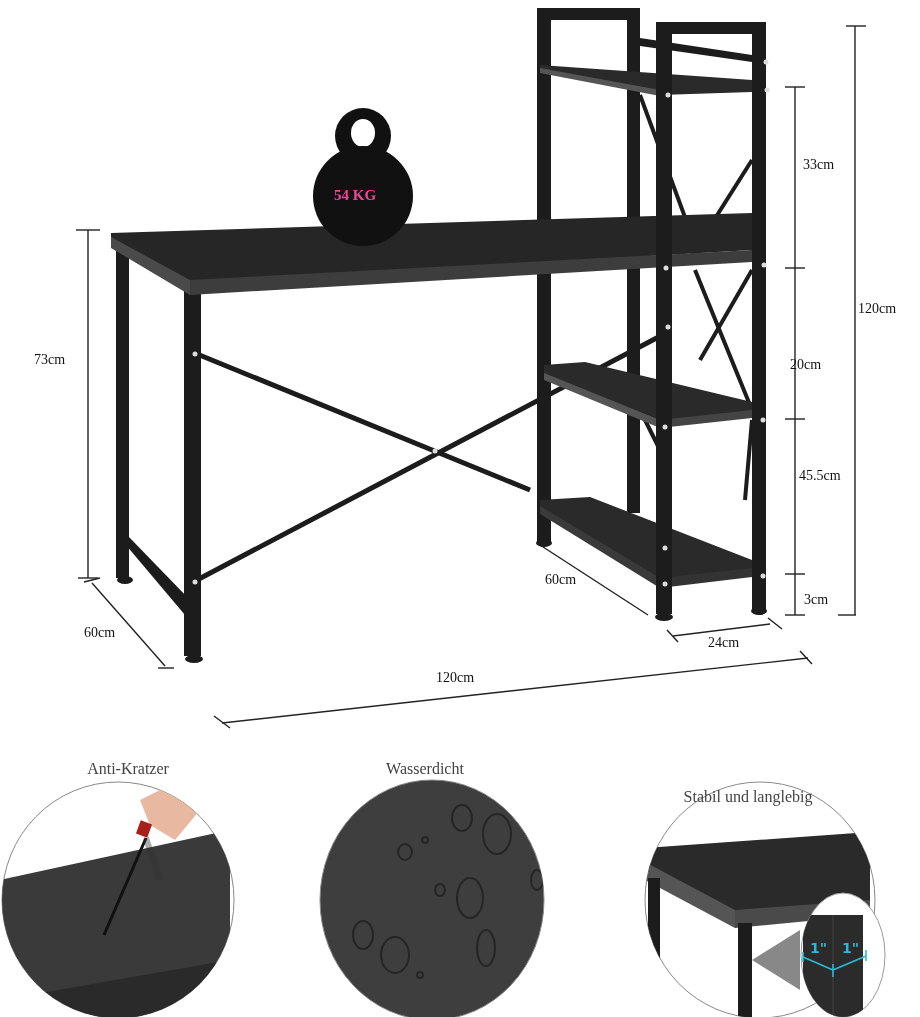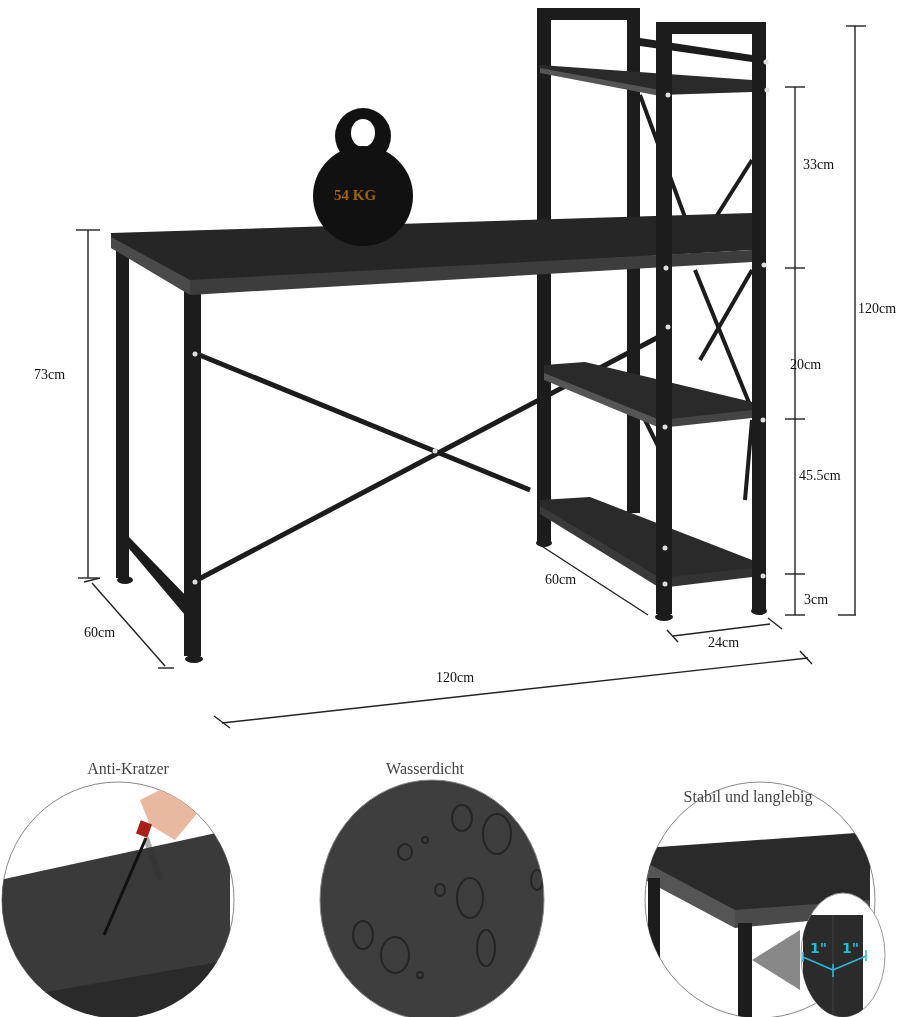--- a/index.html
+++ b/index.html
@@ -1,20 +1,20 @@
 <!DOCTYPE html>
 <html><head>
 <meta charset="utf-8">
 <style>
   html,body{margin:0;padding:0;background:#fff;}
   body{width:920px;height:1017px;position:relative;overflow:hidden;font-family:"DejaVu Serif","Liberation Serif",serif;}
   .stage{position:absolute;left:0;top:0;width:920px;height:1017px;}
   svg{position:absolute;left:0;top:0;}
   .lbl{position:absolute;font-family:"Liberation Serif","DejaVu Serif",serif;font-size:14px;color:#111;white-space:nowrap;}
-  .weight-text{position:absolute;font-family:"Liberation Serif","DejaVu Serif",serif;font-weight:bold;font-size:15px;color:#a16207;white-space:nowrap;}
+  .weight-text{position:absolute;font-family:"Liberation Serif","DejaVu Serif",serif;font-weight:bold;font-size:15px;color:#ec4899;white-space:nowrap;}
   .feat-title{position:absolute;font-family:"Liberation Serif","DejaVu Serif",serif;font-size:16px;color:#444;white-space:nowrap;transform:translateX(-50%);}
   .dim-badge{position:absolute;font-family:"DejaVu Sans","Liberation Sans",sans-serif;font-size:14px;font-weight:bold;color:#2fb7d8;white-space:nowrap;}
 </style>
 </head>
 <body>
 
 <div class="stage">
 
   <svg width="920" height="1017" viewBox="0 0 920 1017">
 
@@ -198,21 +198,21 @@
         <line x1="833" y1="970" x2="866" y2="956"></line>
         <line x1="833" y1="964" x2="833" y2="977"></line>
         <line x1="803" y1="952" x2="803" y2="962"></line>
         <line x1="866" y1="950" x2="866" y2="961"></line>
       </g>
     </g>
   </svg>
 
   <span class="weight-text" style="left:334px;top:187px;">54 KG</span>
 
-  <span class="lbl" style="left:34px;top:367px;">73cm</span>
+  <span class="lbl" style="left:34px;top:352px;">73cm</span>
   <span class="lbl" style="left:84px;top:625px;">60cm</span>
   <span class="lbl" style="left:436px;top:670px;">120cm</span>
   <span class="lbl" style="left:545px;top:572px;">60cm</span>
   <span class="lbl" style="left:708px;top:635px;">24cm</span>
 
   <span class="lbl" style="left:803px;top:157px;">33cm</span>
   <span class="lbl" style="left:790px;top:357px;">20cm</span>
   <span class="lbl" style="left:799px;top:468px;">45.5cm</span>
   <span class="lbl" style="left:804px;top:592px;">3cm</span>
   <span class="lbl" style="left:858px;top:301px;">120cm</span>

